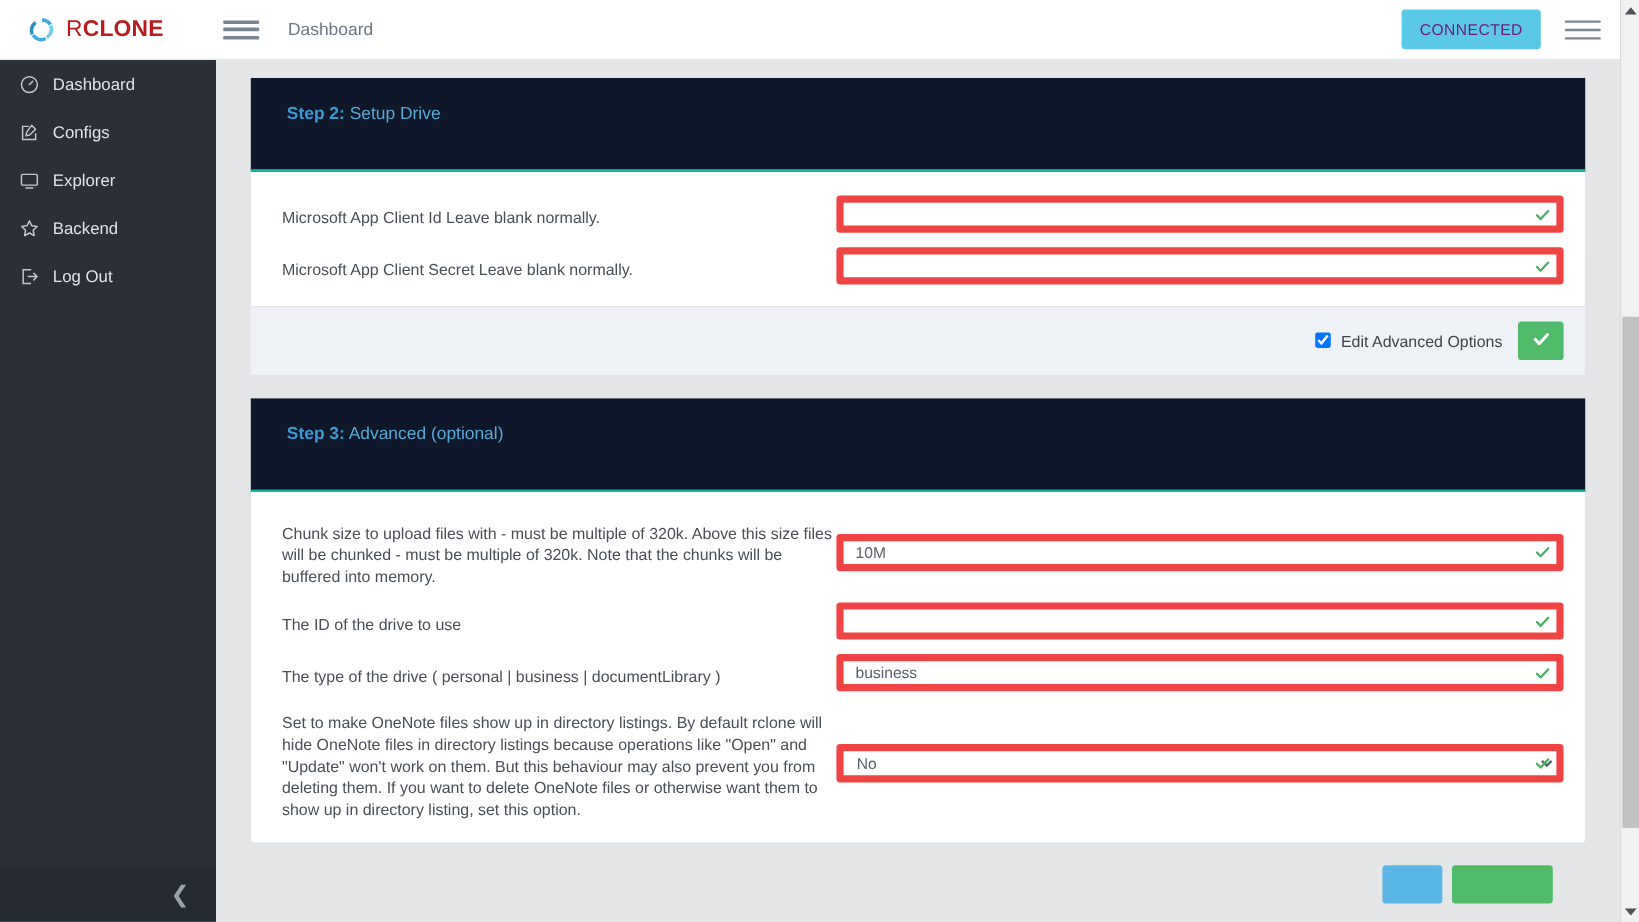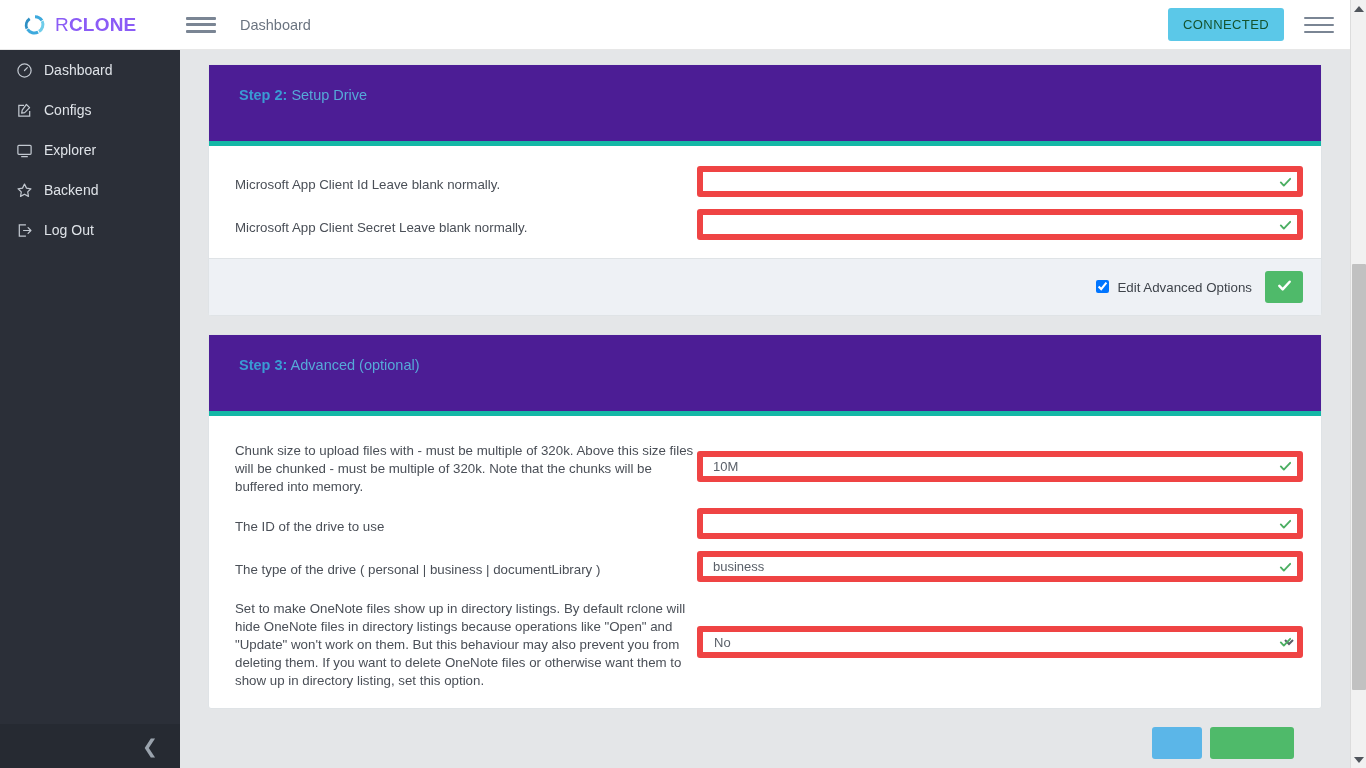--- a/index.html
+++ b/index.html
@@ -19,42 +19,42 @@
     display: flex; align-items: center;
     z-index: 20;
   }
   .brand {
     width: 180px; height: 50px;
     display: flex; align-items: center; padding-left: 22px;
     gap: 7px;
   }
   .logo-mark { width: 26px; height: 26px; flex: 0 0 26px; }
   .logo-text {
-    font-size: 19px; letter-spacing: .2px; color: #8b5cf6;
+    font-size: 19px; letter-spacing: .2px; color: #b91c1c;
     white-space: nowrap; line-height: 1;
   }
   .logo-text .lt-r { font-weight: 400; }
   .logo-text .lt-clone { font-weight: 700; }
 
   .hamburger {
     width: 30px; height: 22px; margin-left: 6px;
     display: flex; flex-direction: column; justify-content: space-between;
     padding: 3px 0; cursor: pointer;
   }
   .hamburger span { display: block; height: 3px; background: #7a8594; border-radius: 1px; }
   .hamburger.thin span { height: 2px; background: #7a8594; }
 
   .crumb {
     margin-left: 24px; font-size: 14.5px; color: #6b7480; font-weight: 400;
   }
   .topbar-right {
     margin-left: auto; display: flex; align-items: center; gap: 14px; padding-right: 16px;
   }
   .btn-connected {
-    background: #5bc8e8; color: #14532d; border: none;
+    background: #5bc8e8; color: #701a75; border: none;
     font-size: 13px; letter-spacing: .4px;
     padding: 9px 15px; border-radius: 3px; cursor: pointer;
     font-family: "Liberation Sans", sans-serif;
   }
 
   
   .sidebar {
     position: absolute; top: 50px; left: 0;
     width: 180px; height: 718px;
     background: #2b2f38;
@@ -88,22 +88,22 @@
   }
   .main-inner { padding: 14px 28px 0 28px; }
 
   .panel {
     background: #ffffff;
     border: 1px solid #dfe3e6;
     border-radius: 3px;
     margin-bottom: 18px;
   }
   .panel-head {
-    background: #4c1d95;
-    border-bottom: 5px solid #14b8a6;
+    background: #0f172a;
+    border-bottom: 2px solid #14b8a6;
     padding: 22px 30px 38px 30px;
   }
   .panel-head h3 { font-size: 14.5px; font-weight: 400; color: #56a9d8; }
   .panel-head h3 .step-n { font-weight: 700; color: #3a9bd4; }
 
   .panel-body { padding: 14px 18px 12px 18px; }
 
   .form-row {
     display: flex; align-items: center;
     padding: 6px 0;

